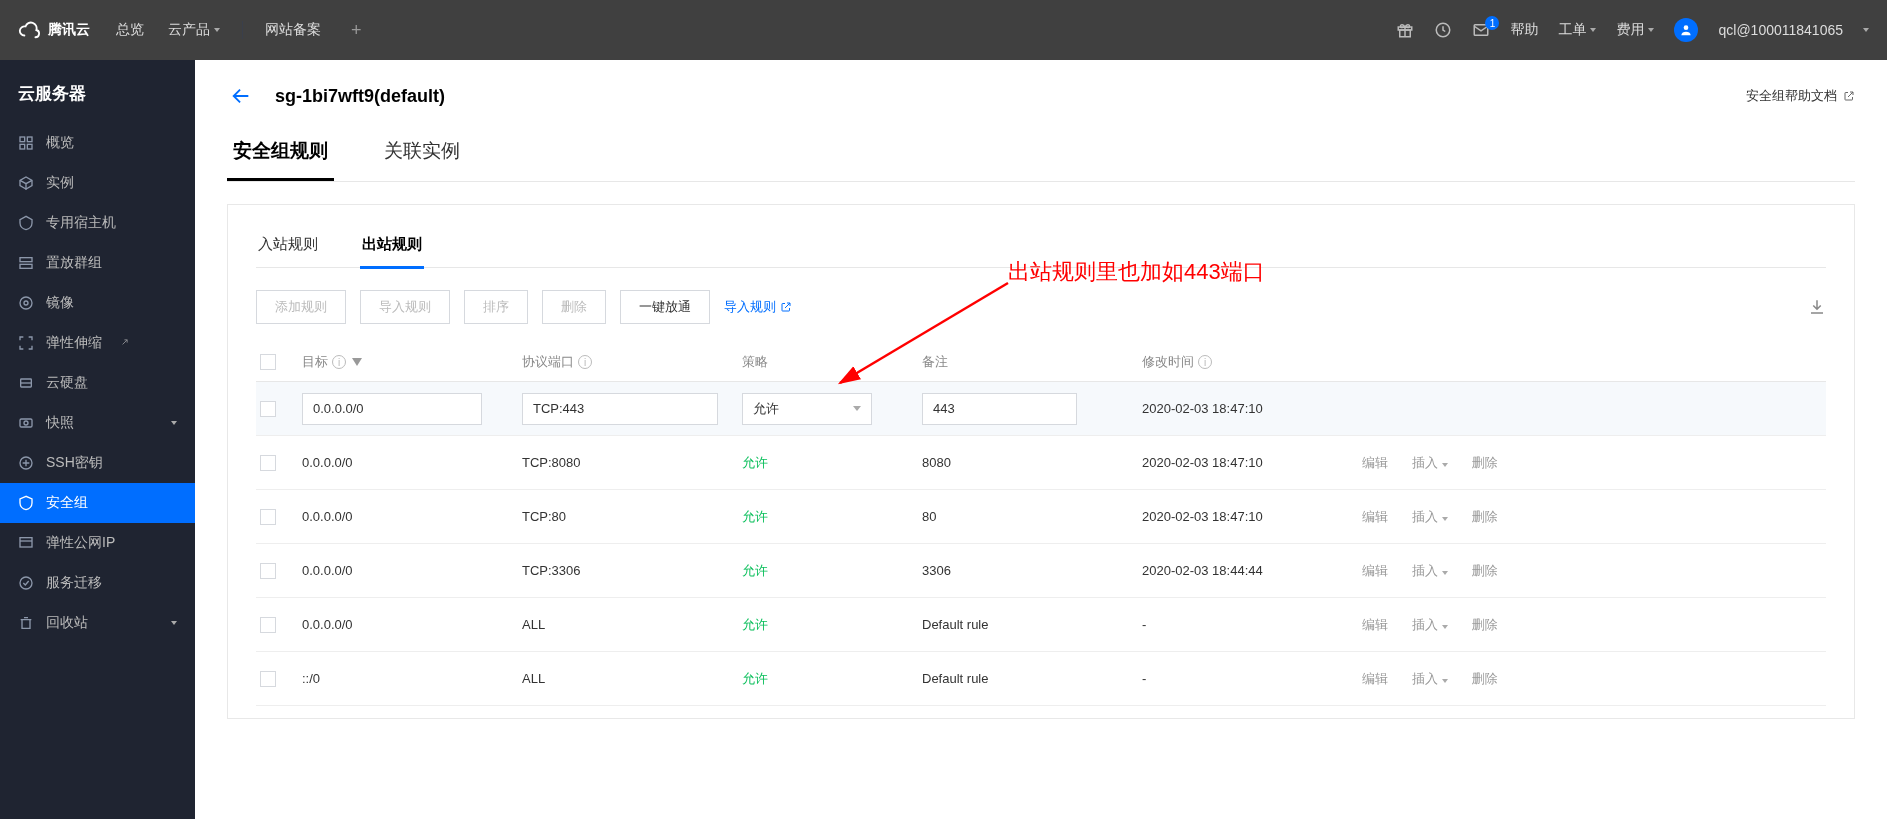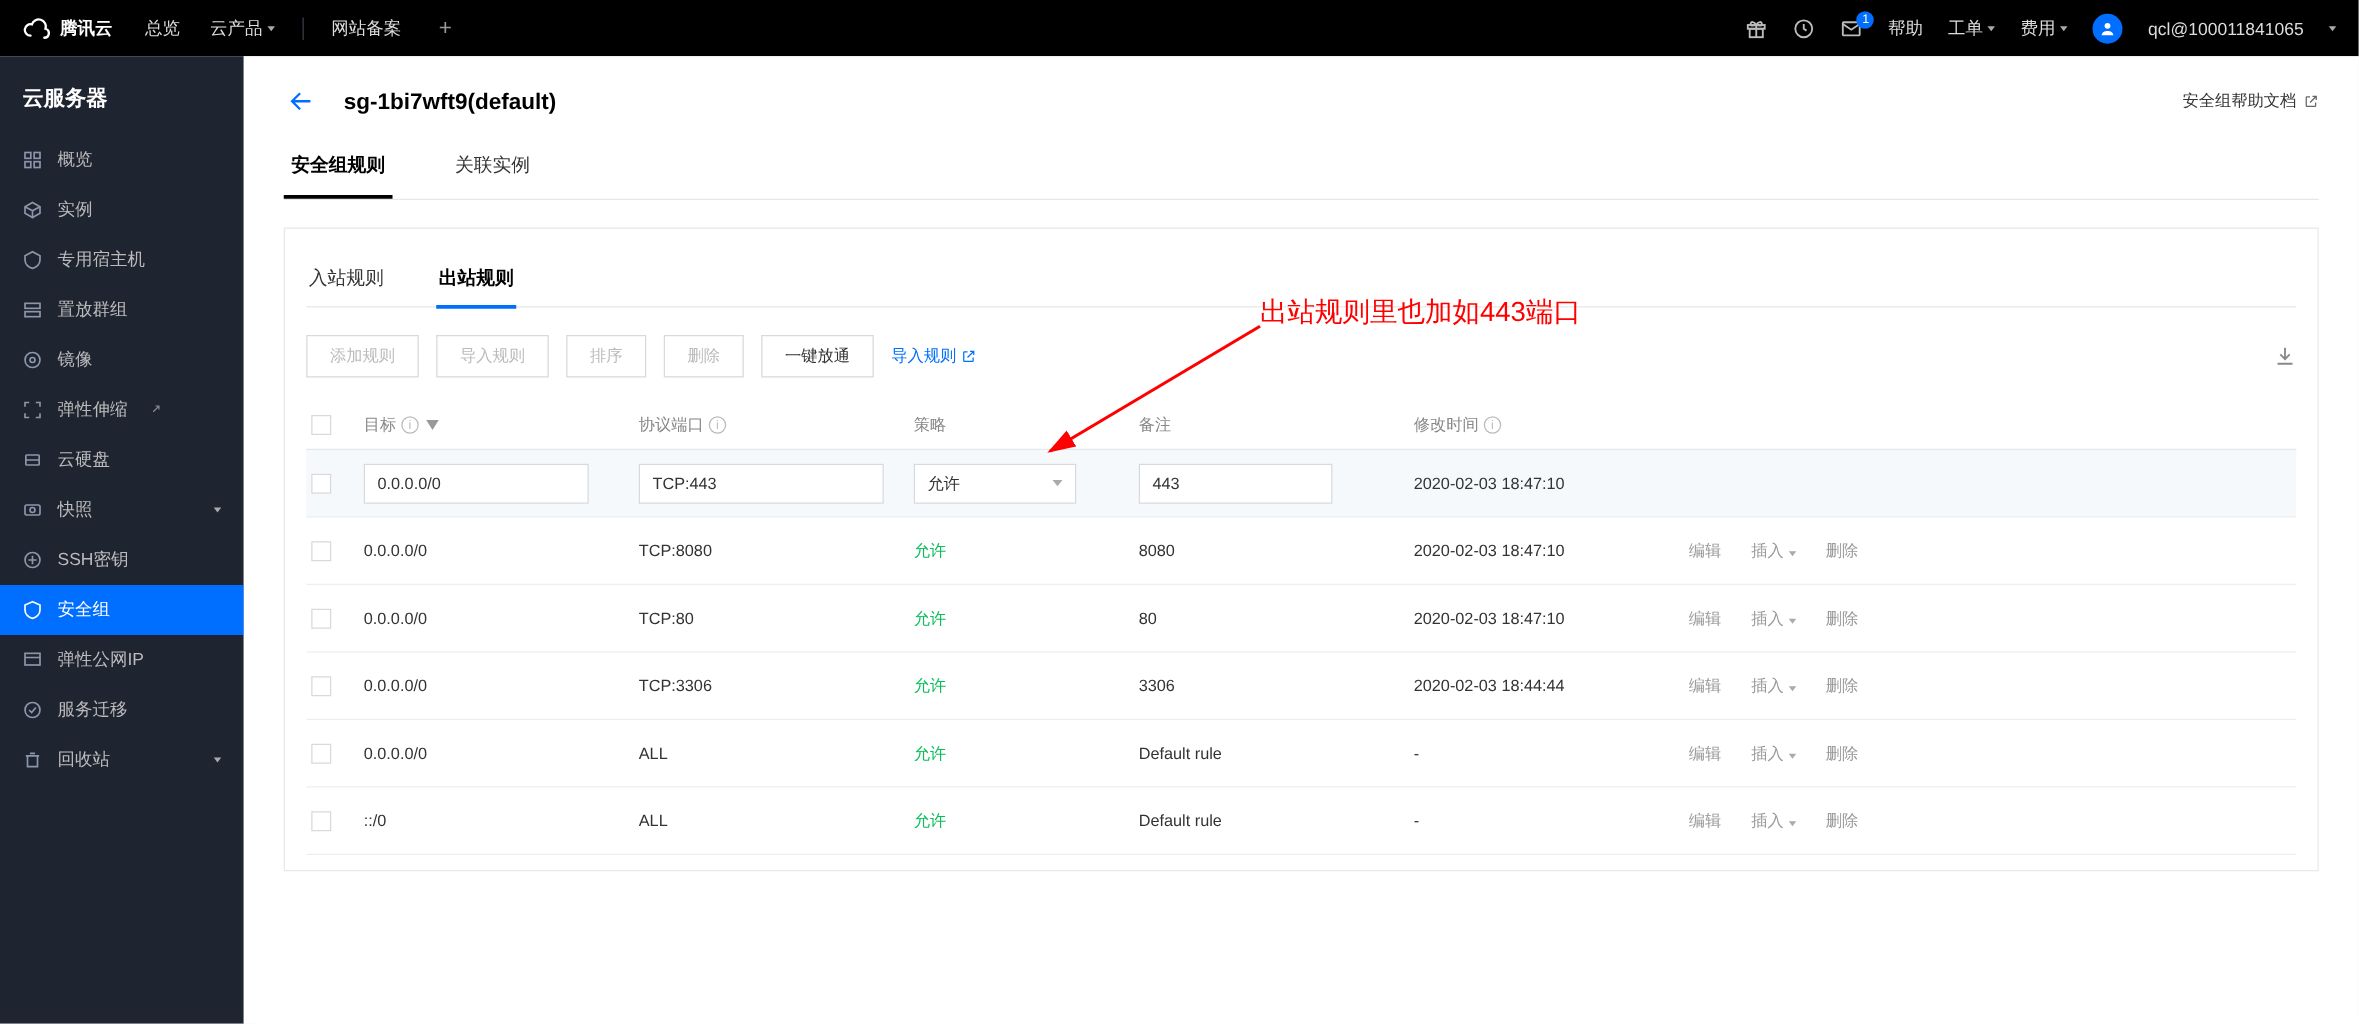--- a/index.html
+++ b/index.html
@@ -1,18 +1,18 @@
 <!DOCTYPE html>
 <html><head>
 <meta charset="utf-8">
 <style>
   *{box-sizing:border-box;margin:0;padding:0}
   body{font-family:-apple-system,BlinkMacSystemFont,"PingFang SC","Hiragino Sans GB","Microsoft YaHei",sans-serif;font-size:14px;color:#333;background:#f5f6f7;}
   
-  .topbar{height:45px;background:#000000;display:flex;align-items:center;color:#ddd;padding:16px 18px;white-space:nowrap}
+  .topbar{height:60px;background:#404040;display:flex;align-items:center;color:#ddd;padding:16px 18px;white-space:nowrap}
   .topbar .tlogo{display:flex;align-items:center;gap:8px;margin-right:26px}
   .topbar .tlogo-icon{width:22px;height:22px;color:#fff}
   .topbar .tnav{display:flex;align-items:flex-end;gap:24px}
   .topbar .tnav-item{color:#ddd;cursor:pointer;display:flex;align-items:center;gap:4px}
   .topbar .tdivider{width:1px;height:18px;background:#3a3f4b;margin:0 22px}
   .topbar .tplus{font-size:18px;color:#999}
   .topbar .spacer{flex:1}
   .topbar .tright{display:flex;align-items:center;gap:20px}
   .topbar .ticon{width:18px;height:18px;display:inline-flex;align-items:center;justify-content:center}
   .topbar .tmail{position:relative}
@@ -32,24 +32,24 @@
   .sidebar .sitem .sextlink{margin-left:4px;opacity:.7}
   .sidebar .sitem .scoll{margin-left:auto}
   
   .main{flex:1;background:#fff;overflow:auto}
   .mheader{padding:22px 32px 0;}
   .mtitle-row{display:flex;align-items:center;gap:20px}
   .backbtn{width:28px;height:28px;display:flex;align-items:center;justify-content:center;color:#006eff;cursor:pointer}
   .mtitle{font-size:18px;font-weight:600;color:#000}
   .mheader .helpdoc{margin-left:auto;color:#333;font-size:13px;display:flex;align-items:center;gap:6px;cursor:pointer}
   .tabs1{display:flex;margin-top:18px;border-bottom:1px solid #e7e7e7}
-  .tabs1 .tab{padding:10px 6px 14px;margin-right:44px;font-size:15px;cursor:pointer;color:#333}
+  .tabs1 .tab{padding:10px 6px 14px;margin-right:44px;font-size:19px;cursor:pointer;color:#333}
   .tabs1 .tab.active{color:#000;font-weight:600;border-bottom:3px solid #000}
   
-  .panel{margin:22px 32px 28px;background:#fff;border:1px solid #e8e8e8;padding:24px 17px 12px;position:relative}
+  .panel{margin:22px 32px 28px;background:#fff;border:1px solid #e8e8e8;padding:24px 28px 12px;position:relative}
   .tabs2{display:flex;border-bottom:none}
   .tabs2 .tab{padding:6px 2px 12px;margin-right:40px;font-size:15px;cursor:pointer;color:#333}
   .tabs2 .tab.active{color:#000;font-weight:600;border-bottom:3px solid #006eff;margin-bottom:-1px}
   .tabs2-line{height:1px;background:#e7e7e7;margin-bottom:22px;margin-top:-1px}
   .toolbar{display:flex;align-items:center;gap:14px;margin-bottom:18px}
   .btn{height:34px;padding:0 18px;border:1px solid #d6d9de;background:#fff;color:#bbb;display:flex;align-items:center;cursor:pointer;font-size:13px}
   .btn.solidtext{color:#333}
   .btn.link{border:none;color:#006eff;padding:0;background:transparent;font-weight:500}
   .toolbar .download{margin-left:auto;width:18px;height:18px;color:#888;cursor:pointer}
   

